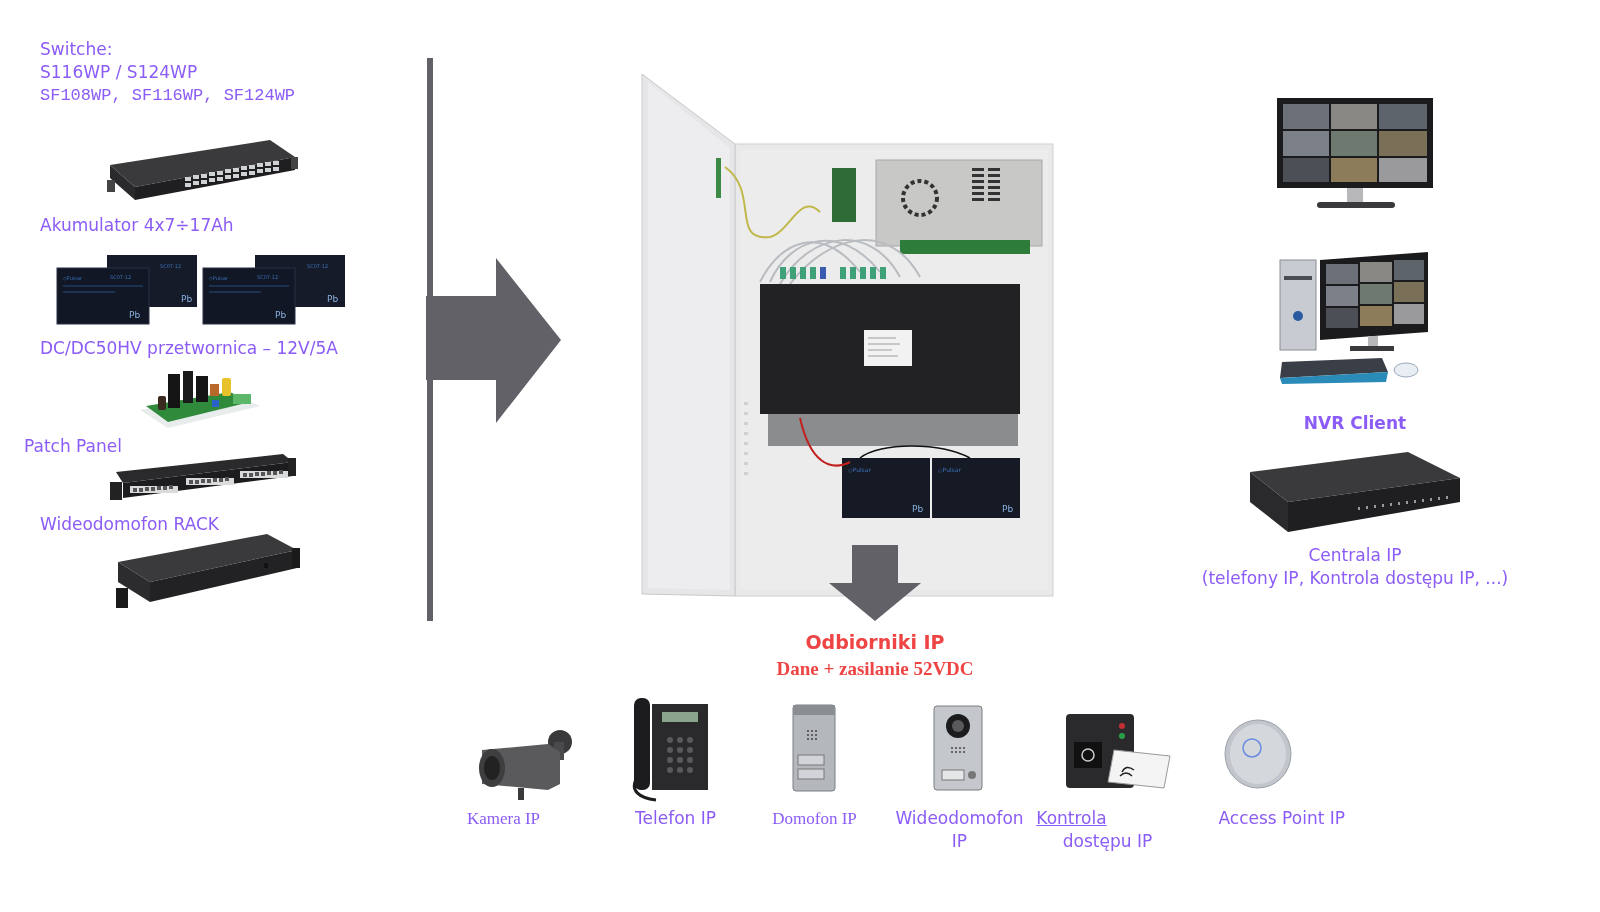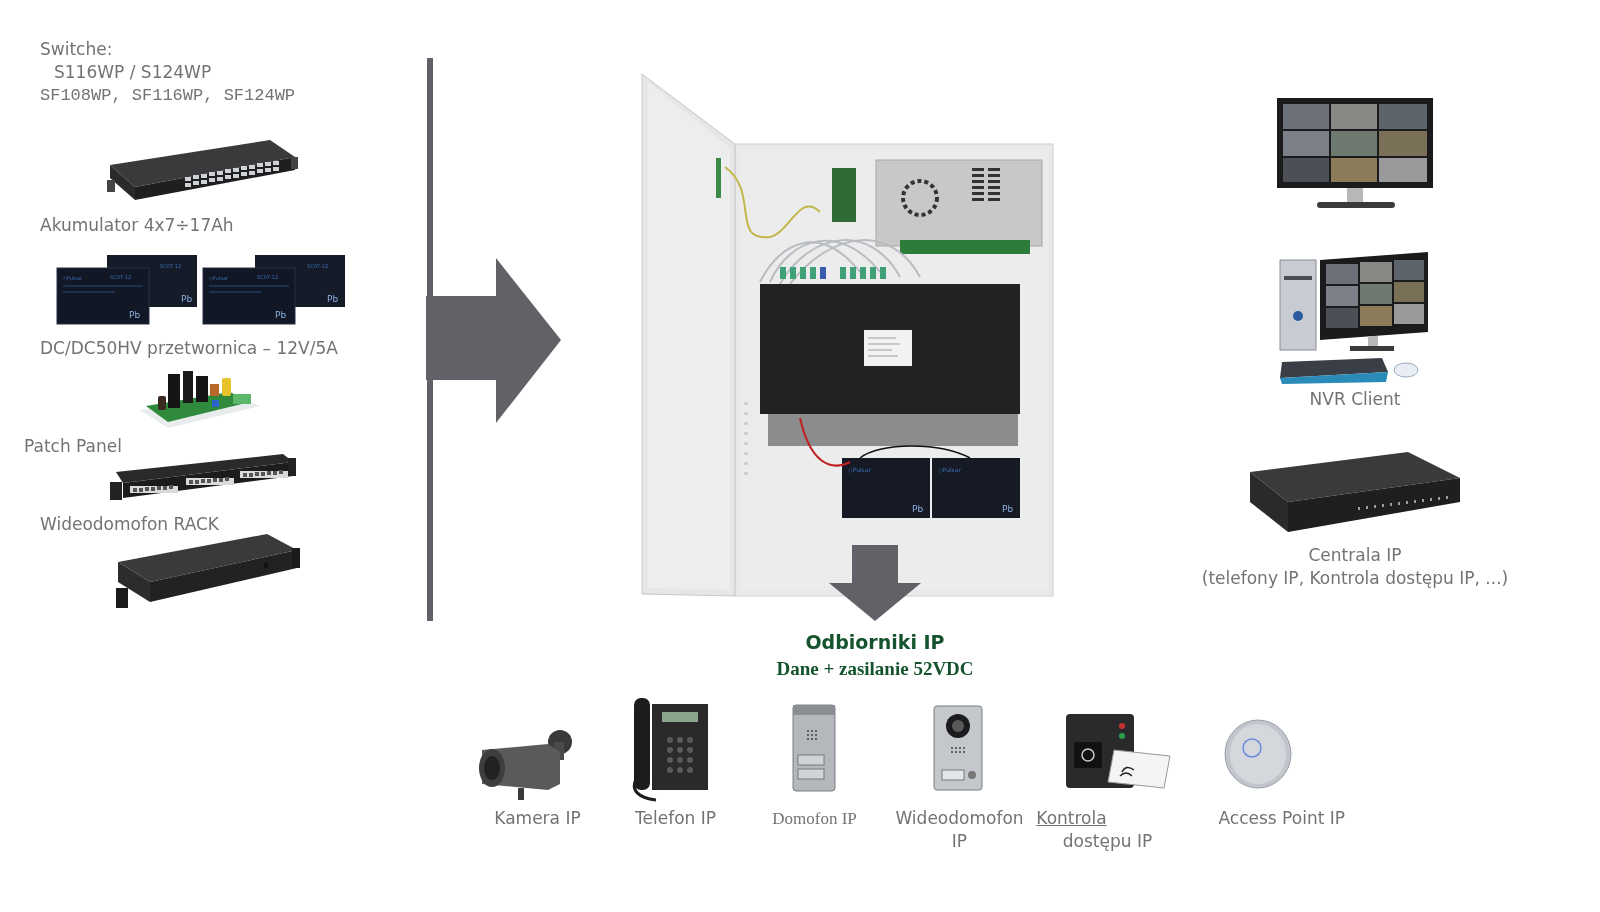--- a/index.html
+++ b/index.html
@@ -1,28 +1,28 @@
 <!DOCTYPE html>
 <html><head>
 <meta charset="utf-8">
 <style>
   * { box-sizing: border-box; margin: 0; padding: 0; }
   html, body { width: 1600px; height: 912px; background: #ffffff; overflow: hidden; }
   body { position: relative; font-family: "DejaVu Sans", sans-serif; color: #1a1a1a; }
   .abs { position: absolute; }
-  .lbl { font-size: 17px; line-height: 23px; color: #737373; white-space: nowrap; }
+  .lbl { font-size: 17px; line-height: 23px; color: #8b5cf6; white-space: nowrap; }
   .lbl-c { text-align: center; }
-  .bold { font-weight: bold; font-size: 19px; line-height: 28px; color: #14532d; }
+  .bold { font-weight: bold; font-size: 19px; line-height: 28px; color: #ef4444; }
   svg { display: block; }
 </style>
 </head>
 <body>
 
 <div class="abs lbl" style="left:40px;top:38px;">Switche:</div>
-<div class="abs lbl" style="left:40px;top:61px;margin-left:14px;">S116WP / S124WP</div>
+<div class="abs lbl" style="left:40px;top:61px;">S116WP / S124WP</div>
 <div class="abs lbl" style="left:40px;top:84px;font-family:Liberation Mono, monospace;">SF108WP, SF116WP, SF124WP</div>
 
 <div class="abs" style="left:105px;top:135px;">
   <svg width="195" height="75" viewBox="0 0 195 75">
     <polygon points="5,30 165,5 190,22 30,52" fill="#3a3a3c"></polygon>
     <polygon points="30,52 190,22 190,35 30,65" fill="#1f1f21"></polygon>
     <polygon points="5,30 30,52 30,65 5,43" fill="#2a2a2c"></polygon>
     <g fill="#cfd2d4">
       <rect x="80" y="42" width="6" height="4"></rect>
         <rect x="88" y="40" width="6" height="4"></rect>
@@ -297,21 +297,21 @@
         <rect x="116" y="54" width="30" height="20" fill="#9a9a9c"></rect>
     </g>
     <rect x="90" y="86" width="10" height="10" fill="#b8b8ba"></rect>
     <rect x="72" y="96" width="44" height="5" fill="#3a3a3c"></rect>
     <polygon points="4,112 104,108 110,122 2,128" fill="#3a3e46"></polygon>
     <polygon points="2,128 110,122 108,132 4,134" fill="#2a8ab8"></polygon>
     <ellipse cx="128" cy="120" rx="12" ry="7" fill="#e8eef4" stroke="#9ab"></ellipse>
   </svg>
 </div>
 
-<div class="abs lbl lbl-c" style="left:1255px;top:388px;width:200px;">NVR Client</div>
+<div class="abs lbl lbl-c" style="left:1255px;top:412px;width:200px;font-weight:bold;">NVR Client</div>
 
 <div class="abs" style="left:1248px;top:450px;">
   <svg width="215" height="85" viewBox="0 0 215 85">
     <polygon points="2,22 160,2 212,28 40,52" fill="#3a3a3c"></polygon>
     <polygon points="2,22 40,52 40,82 2,52" fill="#2a2a2c"></polygon>
     <polygon points="40,52 212,28 212,52 40,82" fill="#1f1f21"></polygon>
     <g fill="#9a9a9c">
       <rect x="110" y="57" width="2" height="3"></rect>
         <rect x="118" y="56" width="2" height="3"></rect>
         <rect x="126" y="55" width="2" height="3"></rect>
@@ -418,20 +418,20 @@
 </div>
 
 <div class="abs" style="left:1222px;top:718px;">
   <svg width="72" height="72" viewBox="0 0 72 72">
     <ellipse cx="36" cy="36" rx="33" ry="34" fill="#c2c6cc" stroke="#9aa0a8"></ellipse>
     <ellipse cx="36" cy="36" rx="28" ry="30" fill="#d4d8dc"></ellipse>
     <circle cx="30" cy="30" r="9" fill="none" stroke="#6a8ae0" stroke-width="1.5"></circle>
   </svg>
 </div>
 
-<div class="abs lbl lbl-c" style="left:465px;top:807px;width:145px;">Kamera IP</div>
+<div class="abs lbl lbl-c" style="left:431px;top:807px;width:145px;font-family:Liberation Serif, serif;">Kamera IP</div>
 <div class="abs lbl lbl-c" style="left:603px;top:807px;width:145px;">Telefon IP</div>
 <div class="abs lbl lbl-c" style="left:742px;top:807px;width:145px;font-family:Liberation Serif, serif;">Domofon IP</div>
 <div class="abs lbl lbl-c" style="left:877px;top:807px;width:165px;">Wideodomofon</div>
 <div class="abs lbl lbl-c" style="left:877px;top:830px;width:165px;">IP</div>
 <div class="abs lbl lbl-c" style="left:994px;top:807px;width:155px;text-decoration:underline;">Kontrola</div>
 <div class="abs lbl lbl-c" style="left:1030px;top:830px;width:155px;">dostępu IP</div>
 <div class="abs lbl lbl-c" style="left:1180px;top:807px;width:165px;text-align:right;">Access Point IP</div>
 
 </body></html>

